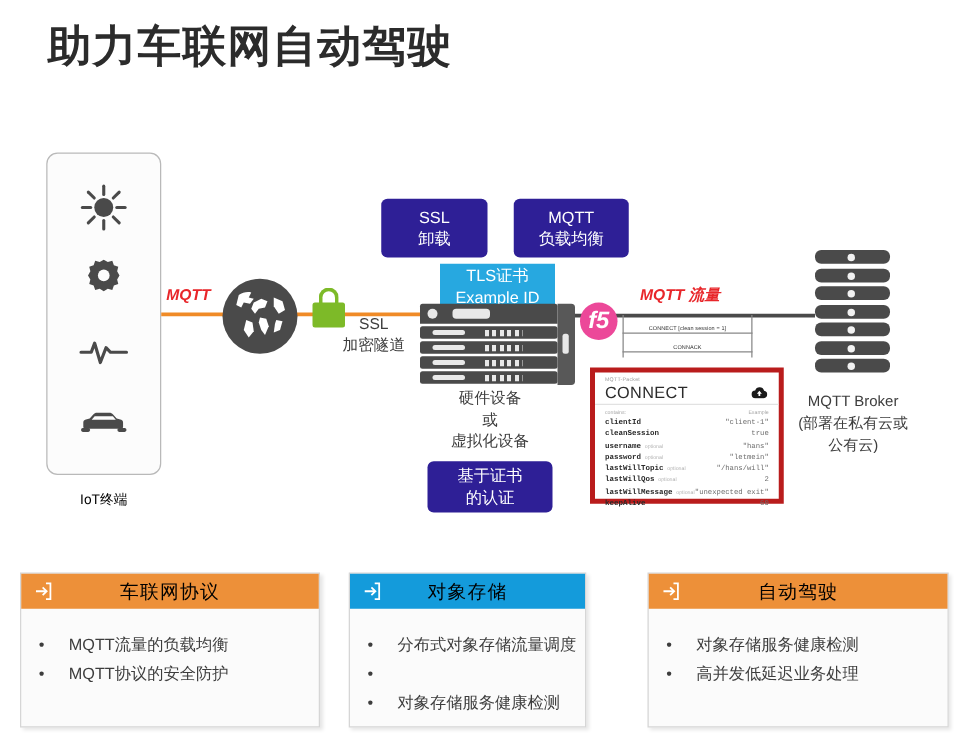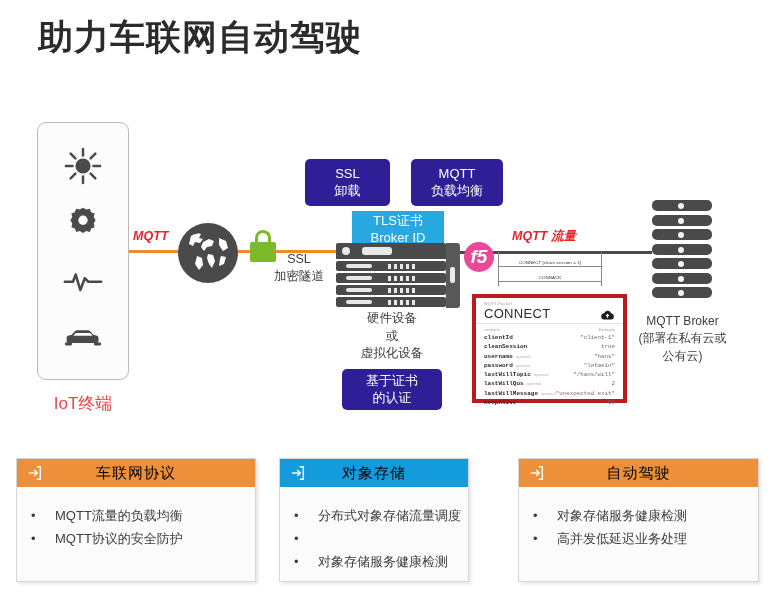--- a/index.html
+++ b/index.html
@@ -25,21 +25,21 @@
     width: 92px; height: 258px;
     border: 1.5px solid #b9b9b9; border-radius: 9px;
     background: #fcfcfc;
     display: flex; flex-direction: column;
     align-items: center; justify-content: space-around;
     padding: 14px 0;
   }
   .iot-icon { width: 42px; height: 42px; display:flex; align-items:center; justify-content:center; }
   .iot-label {
     position: absolute; left: 37px; top: 392px; width: 92px;
-    text-align: center; font-size: 17px; color: #ef4444;
+    text-align: center; font-size: 11px; color: #000000;
   }
 
   
   .line-orange {
     position: absolute; height: 3px; background: #F08B27;
   }
   .line-dark {
     position: absolute; height: 2.5px; background: #4a4a4a;
   }
 
@@ -299,21 +299,21 @@
 </div>
 <div class="box-purple" id="box-mqtt-lb">
   <div>
     <span>MQTT</span><br>
     <span>负载均衡</span>
   </div>
 </div>
 <div class="box-blue" id="box-tls-cert">
   <div>
     <span>TLS证书</span><br>
-    <span>Broker ID</span>
+    <span>Example ID</span>
   </div>
 </div>
 <div class="box-purple" id="box-cert-auth">
   <div>
     <span>基于证书</span><br>
     <span>的认证</span>
   </div>
 </div>
 
 <div class="appliance">

